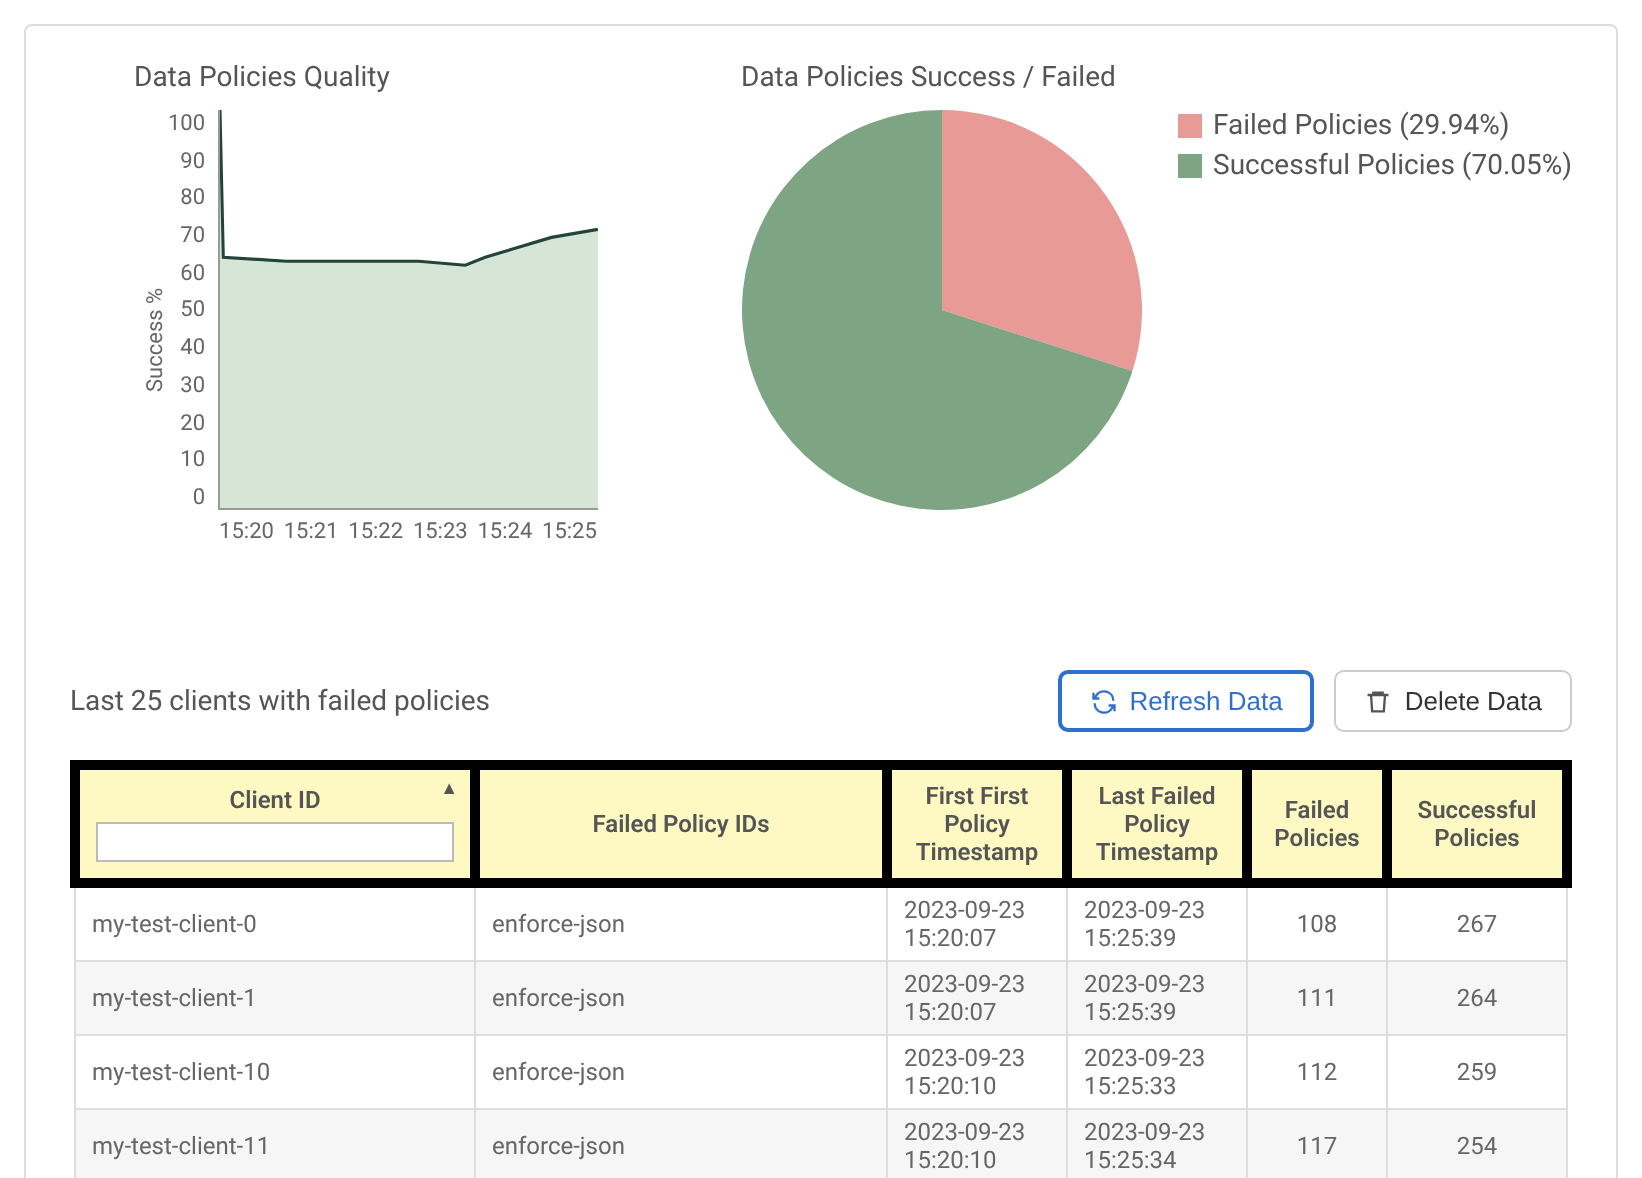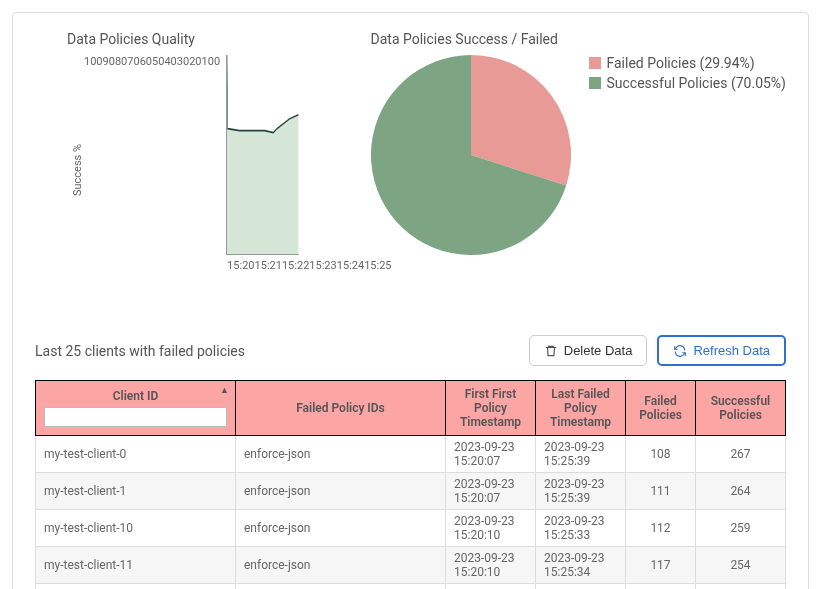--- a/index.html
+++ b/index.html
@@ -36,21 +36,21 @@
   .y-axis-label {
     writing-mode: vertical-rl;
     transform: rotate(180deg);
     font-size: 11px;
     color: #666;
     text-align: center;
     padding-right: 4px;
   }
   .y-ticks {
     display: flex;
-    flex-direction: row;
+    flex-direction: column;
     justify-content: space-between;
     font-size: 11px;
     color: #666;
     text-align: right;
     padding-right: 6px;
     height: 200px;
   }
   .plot-area {
     position: relative;
     flex: 1;
@@ -127,22 +127,22 @@
     font-weight: 500;
   }
   .icon { width: 14px; height: 14px; display: inline-block; }
 
   table.data-table {
     width: 100%;
     border-collapse: collapse;
     font-size: 12px;
   }
   table.data-table th {
-    border: 1px solid #000000;
-    background: #fca5a5;
+    border: 5px solid #000000;
+    background: #fef9c3;
     font-weight: 600;
     color: #555;
     padding: 6px 8px;
     text-align: center;
     vertical-align: middle;
     position: relative;
   }
   table.data-table th .sort-caret {
     position: absolute;
     right: 6px; top: 4px;
@@ -228,38 +228,38 @@
             </div>
           </div>
       </div>
     </div>
 
   </div>
 
   <div class="section-header">
     <div class="section-title">Last 25 clients with failed policies</div>
     <div class="btn-row">
-      <button class="btn">
-        <span class="icon">
-          <svg viewBox="0 0 24 24" width="14" height="14" fill="none" stroke="#555" stroke-width="2">
-            <path d="M3 6h18M8 6V4h8v2M6 6l1 14h10l1-14"></path>
-          </svg>
-        </span>
-        <span>Delete Data</span>
-      </button>
       <button class="btn btn-primary">
         <span class="icon">
           <svg viewBox="0 0 24 24" width="14" height="14" fill="none" stroke="#2f6fd0" stroke-width="2">
             <path d="M20 11A8 8 0 0 0 5 7L3 9"></path>
               <path d="M4 13a8 8 0 0 0 15 4l2-2"></path>
             <path d="M3 4v5h5"></path>
               <path d="M21 20v-5h-5"></path>
           </svg>
         </span>
         <span>Refresh Data</span>
+      </button>
+      <button class="btn">
+        <span class="icon">
+          <svg viewBox="0 0 24 24" width="14" height="14" fill="none" stroke="#555" stroke-width="2">
+            <path d="M3 6h18M8 6V4h8v2M6 6l1 14h10l1-14"></path>
+          </svg>
+        </span>
+        <span>Delete Data</span>
       </button>
     </div>
   </div>
 
   <table class="data-table">
     <thead>
       <tr>
         <th style="width:200px">
           <span>Client ID</span>
           <span class="sort-caret">▲</span>

